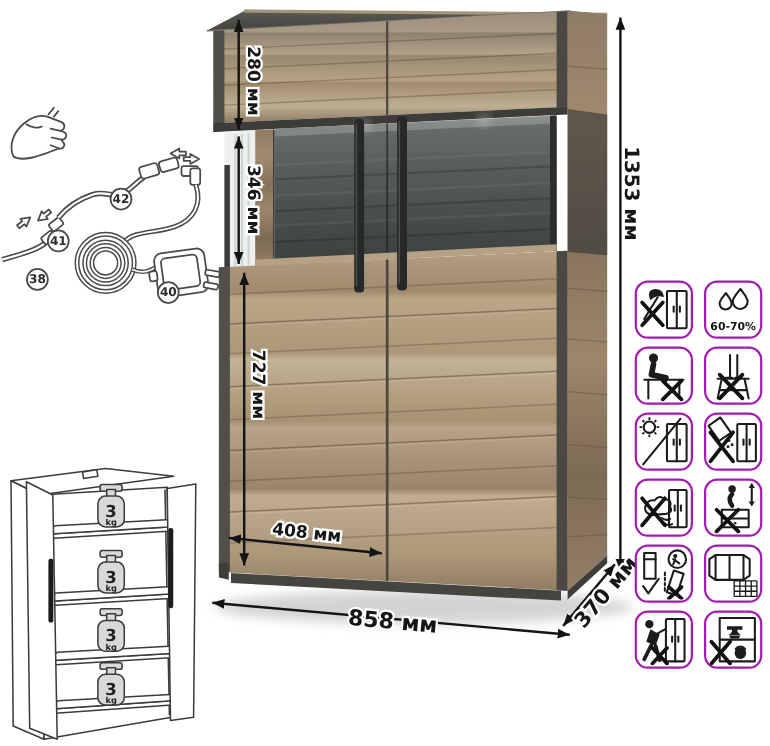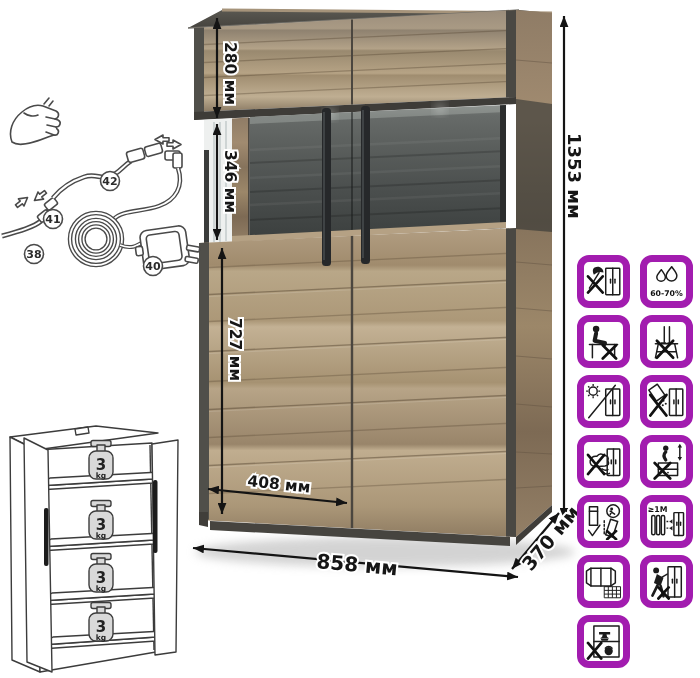--- a/index.html
+++ b/index.html
@@ -11,21 +11,21 @@
   .dim-s{font-size:15.5px;}
   .dim-l{font-size:20px;}
   .callout-num{font-weight:bold;font-size:11px;fill:#2b2b2b;
                font-family:"DejaVu Sans","Liberation Sans",sans-serif;}
   .wt-big{font-weight:bold;font-size:15px;fill:#222;}
   .wt-small{font-weight:bold;font-size:7.5px;fill:#222;}
   .sketch{stroke:#4a4a4a;fill:none;stroke-width:1.6;stroke-linecap:round;stroke-linejoin:round;}
   .sketch-fill{stroke:#4a4a4a;fill:#ffffff;stroke-width:1.6;stroke-linejoin:round;}
   .icon-grid{position:absolute;left:577px;top:255px;display:grid;
              grid-template-columns:53px 53px;grid-auto-rows:53px;column-gap:10px;row-gap:7px;}
-  .icon-cell{border:7px solid #a21caf;border-radius:12px;background:#fff;box-sizing:border-box;
+  .icon-cell{border:2px solid #a21caf;border-radius:12px;background:#fff;box-sizing:border-box;
              display:flex;align-items:center;justify-content:center;padding:1px;}
   .icon-cell svg{width:100%;height:100%;}
   .ic{stroke:#1c1c1c;fill:none;stroke-width:2;stroke-linecap:round;stroke-linejoin:round;}
   .icf{fill:#1c1c1c;stroke:none;}
   .icx{stroke:#111;fill:none;stroke-width:3.6;stroke-linecap:round;}
   .ic-label{font-weight:bold;fill:#111;text-anchor:middle;
             font-family:"DejaVu Sans","Liberation Sans",sans-serif;}
 </style>
 </head>
 <body>
@@ -457,38 +457,20 @@
       <circle class="icf" cx="36" cy="8" r="2"></circle>
       <path class="ic" d="M34,11 l6,4 M36,11 l-2,5" stroke-width="2"></path>
       <g transform="rotate(18 36 34)">
             <rect class="ic" x="31" y="23" width="10" height="22"></rect>
           </g>
       <line class="ic" x1="26" y1="24" x2="26" y2="42" stroke-width="1.4" stroke-dasharray="2.5 2.5"></line>
       <path class="icx" d="M30,38 L42,49 M30,49 L42,38" stroke-width="3"></path>
     </svg>
   </div>
 
-  <div class="icon-cell">
-    <svg viewBox="0 0 50 50">
-      <text class="ic-label" x="13" y="12" font-size="10.5">≥1M</text>
-      <rect class="ic" x="5" y="17" width="4.5" height="26" rx="2" stroke-width="1.7"></rect>
-      <rect class="ic" x="11.5" y="17" width="4.5" height="26" rx="2" stroke-width="1.7"></rect>
-      <rect class="ic" x="18" y="17" width="4.5" height="26" rx="2" stroke-width="1.7"></rect>
-      <g stroke="#1c1c1c" stroke-width="1.7">
-        <line x1="25" y1="25" x2="30" y2="25" stroke-dasharray="2.4 2"></line>
-        <line x1="25" y1="34" x2="30" y2="34" stroke-dasharray="2.4 2"></line>
-      </g>
-      <path class="icf" d="M33,22 l-4,3 4,3 z"></path>
-          <path class="icf" d="M33,31 l-4,3 4,3 z"></path>
-      <rect class="ic" x="35" y="13" width="13" height="31" rx="1" stroke-width="1.8"></rect>
-      <line class="ic" x1="41.5" y1="13" x2="41.5" y2="44" stroke-width="1.6"></line>
-      <line class="ic" x1="39" y1="26" x2="39" y2="30" stroke-width="1.6"></line>
-      <line class="ic" x1="44" y1="26" x2="44" y2="30" stroke-width="1.6"></line>
-    </svg>
-  </div>
 
   <div class="icon-cell">
     <svg viewBox="0 0 50 50">
       <rect class="ic" x="8" y="7" width="27" height="24" stroke-width="1.8"></rect>
       <line class="ic" x1="21.5" y1="7" x2="21.5" y2="31" stroke-width="1.6"></line>
       <path class="ic" d="M8,7 L2,11 L2,27 L8,31" stroke-width="1.6"></path>
       <path class="ic" d="M35,7 L41,11 L41,27 L35,31" stroke-width="1.6"></path>
       <g stroke="#1c1c1c" stroke-width="1.3">
         <line x1="26" y1="32" x2="48" y2="32"></line>
             <line x1="26" y1="37" x2="48" y2="37"></line>

